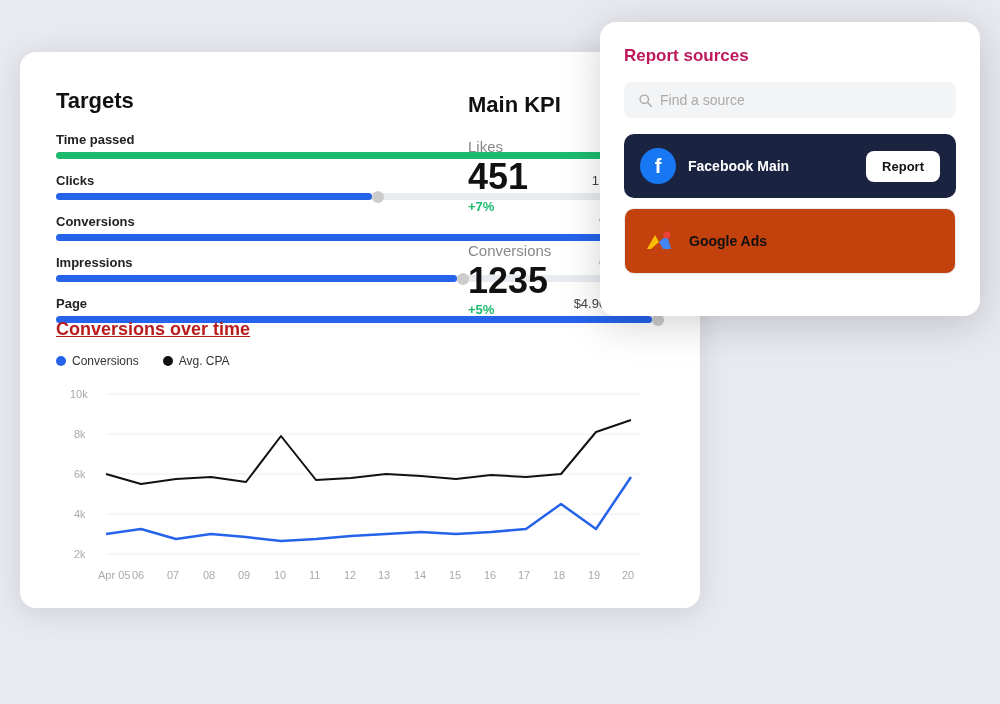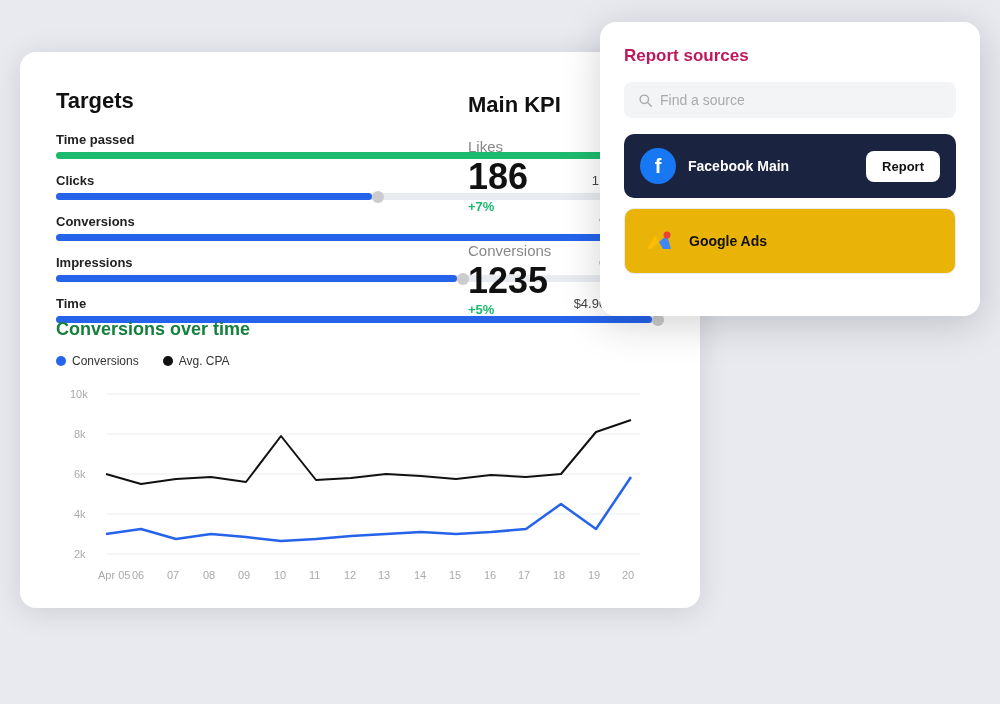--- a/index.html
+++ b/index.html
@@ -156,22 +156,23 @@
     .chart-section {
       position: absolute;
       bottom: 24px;
       left: 36px;
       right: 36px;
     }
 
     .chart-title {
       font-size: 18px;
       font-weight: 700;
-      color: #15803d;
+      color: #b91c1c;
       margin-bottom: 14px;
+      text-decoration: underline;
     }
 
     .chart-legend {
       display: flex;
       gap: 24px;
       margin-bottom: 16px;
     }
 
     .legend-item {
       display: flex;
@@ -241,21 +242,21 @@
       align-items: center;
       gap: 12px;
     }
 
     .source-item.selected {
       background: #1a2340;
       color: #fff;
     }
 
     .source-item.unselected {
-      background: #eab308;
+      background: #c2410c;
       border: 1px solid #e8ecf0;
     }
 
     .source-logo {
       width: 36px;
       height: 36px;
       border-radius: 50%;
       display: flex;
       align-items: center;
       justify-content: center;
@@ -377,35 +378,35 @@
           <span class="target-value">657 / 1.000</span>
         </div>
         <div class="progress-track">
           <div class="progress-fill blue" style="width:66%"></div>
           <div class="progress-dot" style="left:66%"></div>
         </div>
       </div>
 
       <div class="target-row">
         <div class="target-label-row">
-          <span class="target-label">Time</span>
+          <span class="target-label">Page</span>
           <span class="target-value">$4.900 / $5.000</span>
         </div>
         <div class="progress-track">
           <div class="progress-fill blue" style="width:98%"></div>
           <div class="progress-dot" style="left:98%"></div>
         </div>
       </div>
     </div>
 
     <div class="kpi-section">
       <div class="kpi-title">Main KPI</div>
       <div class="kpi-block">
         <div class="kpi-label">Likes</div>
-        <div class="kpi-value">186</div>
+        <div class="kpi-value">451</div>
         <div class="kpi-change">+7%</div>
       </div>
       <div class="kpi-block">
         <div class="kpi-label">Conversions</div>
         <div class="kpi-value">1235</div>
         <div class="kpi-change">+5%</div>
       </div>
     </div>
 
     <div class="chart-section">

